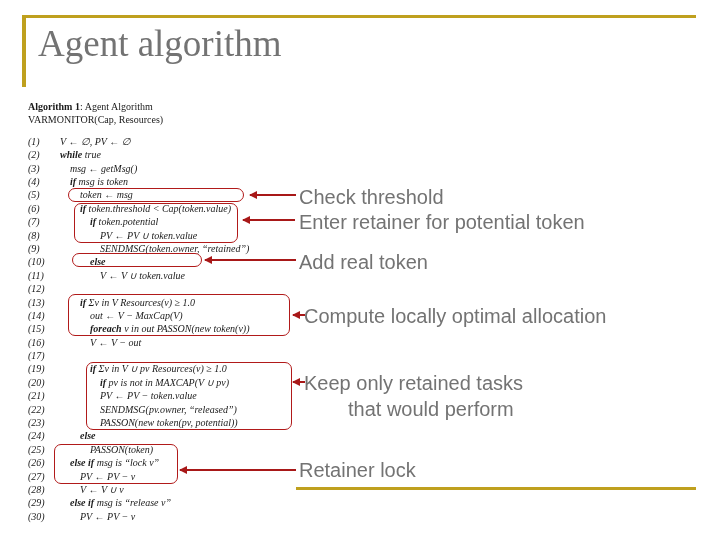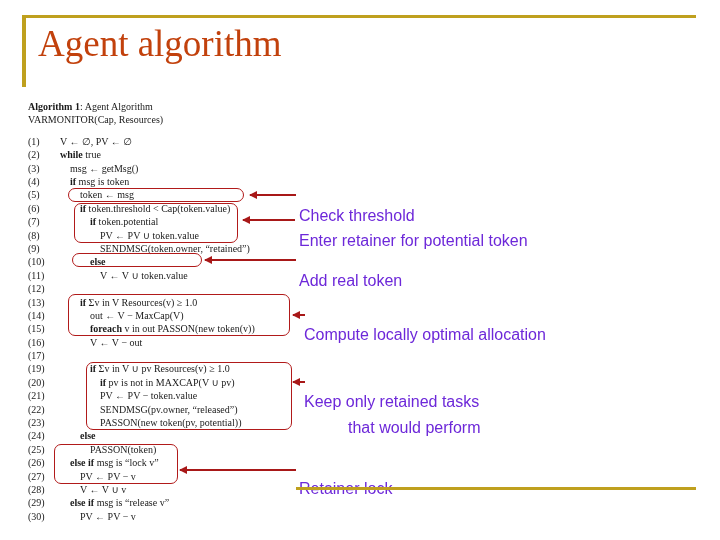--- a/index.html
+++ b/index.html
@@ -26,21 +26,21 @@
     border-left: 4px solid #bfa01e;
     border-top: 3px solid #bfa01e;
     box-sizing: border-box;
   }
   #page-title {
     position: absolute;
     left: 38px;
     top: 22px;
     font-family: "Liberation Serif", serif;
     font-size: 37px;
-    color: #c2410c;
+    color: #737373;
     letter-spacing: 0px;
     white-space: nowrap;
   }
 
   
   #algorithm {
     position: absolute;
     left: 28px;
     top: 100px;
     width: 262px;
@@ -55,20 +55,21 @@
   }
   .algo-head b { font-weight: bold; }
   .algo-sig {
     white-space: nowrap;
     margin-bottom: 8px;
   }
   .algo-row {
     position: relative;
     height: 13.4px;
     white-space: nowrap;
+    font-style: italic;
   }
   .ln {
     display: inline-block;
     width: 24px;
     text-align: left;
     color: #1a1a1a;
   }
   .code {
     display: inline-block;
   }
@@ -102,24 +103,23 @@
     height: 0;
     border-top: 4.5px solid transparent;
     border-bottom: 4.5px solid transparent;
     border-right: 8px solid #a81818;
   }
 
   
   .annot {
     position: absolute;
     font-family: "Liberation Sans", sans-serif;
-    font-size: 16px;
-    color: #6d28d9;
-    white-space: nowrap;
-    margin-top: 21px;
+    font-size: 20px;
+    color: #737373;
+    white-space: nowrap;
   }
   .annot.indent { padding-left: 44px; text-align: center; }
 
   
   #bottom-rule {
     position: absolute;
     left: 296px;
     top: 487px;
     width: 400px;
     height: 3px;

